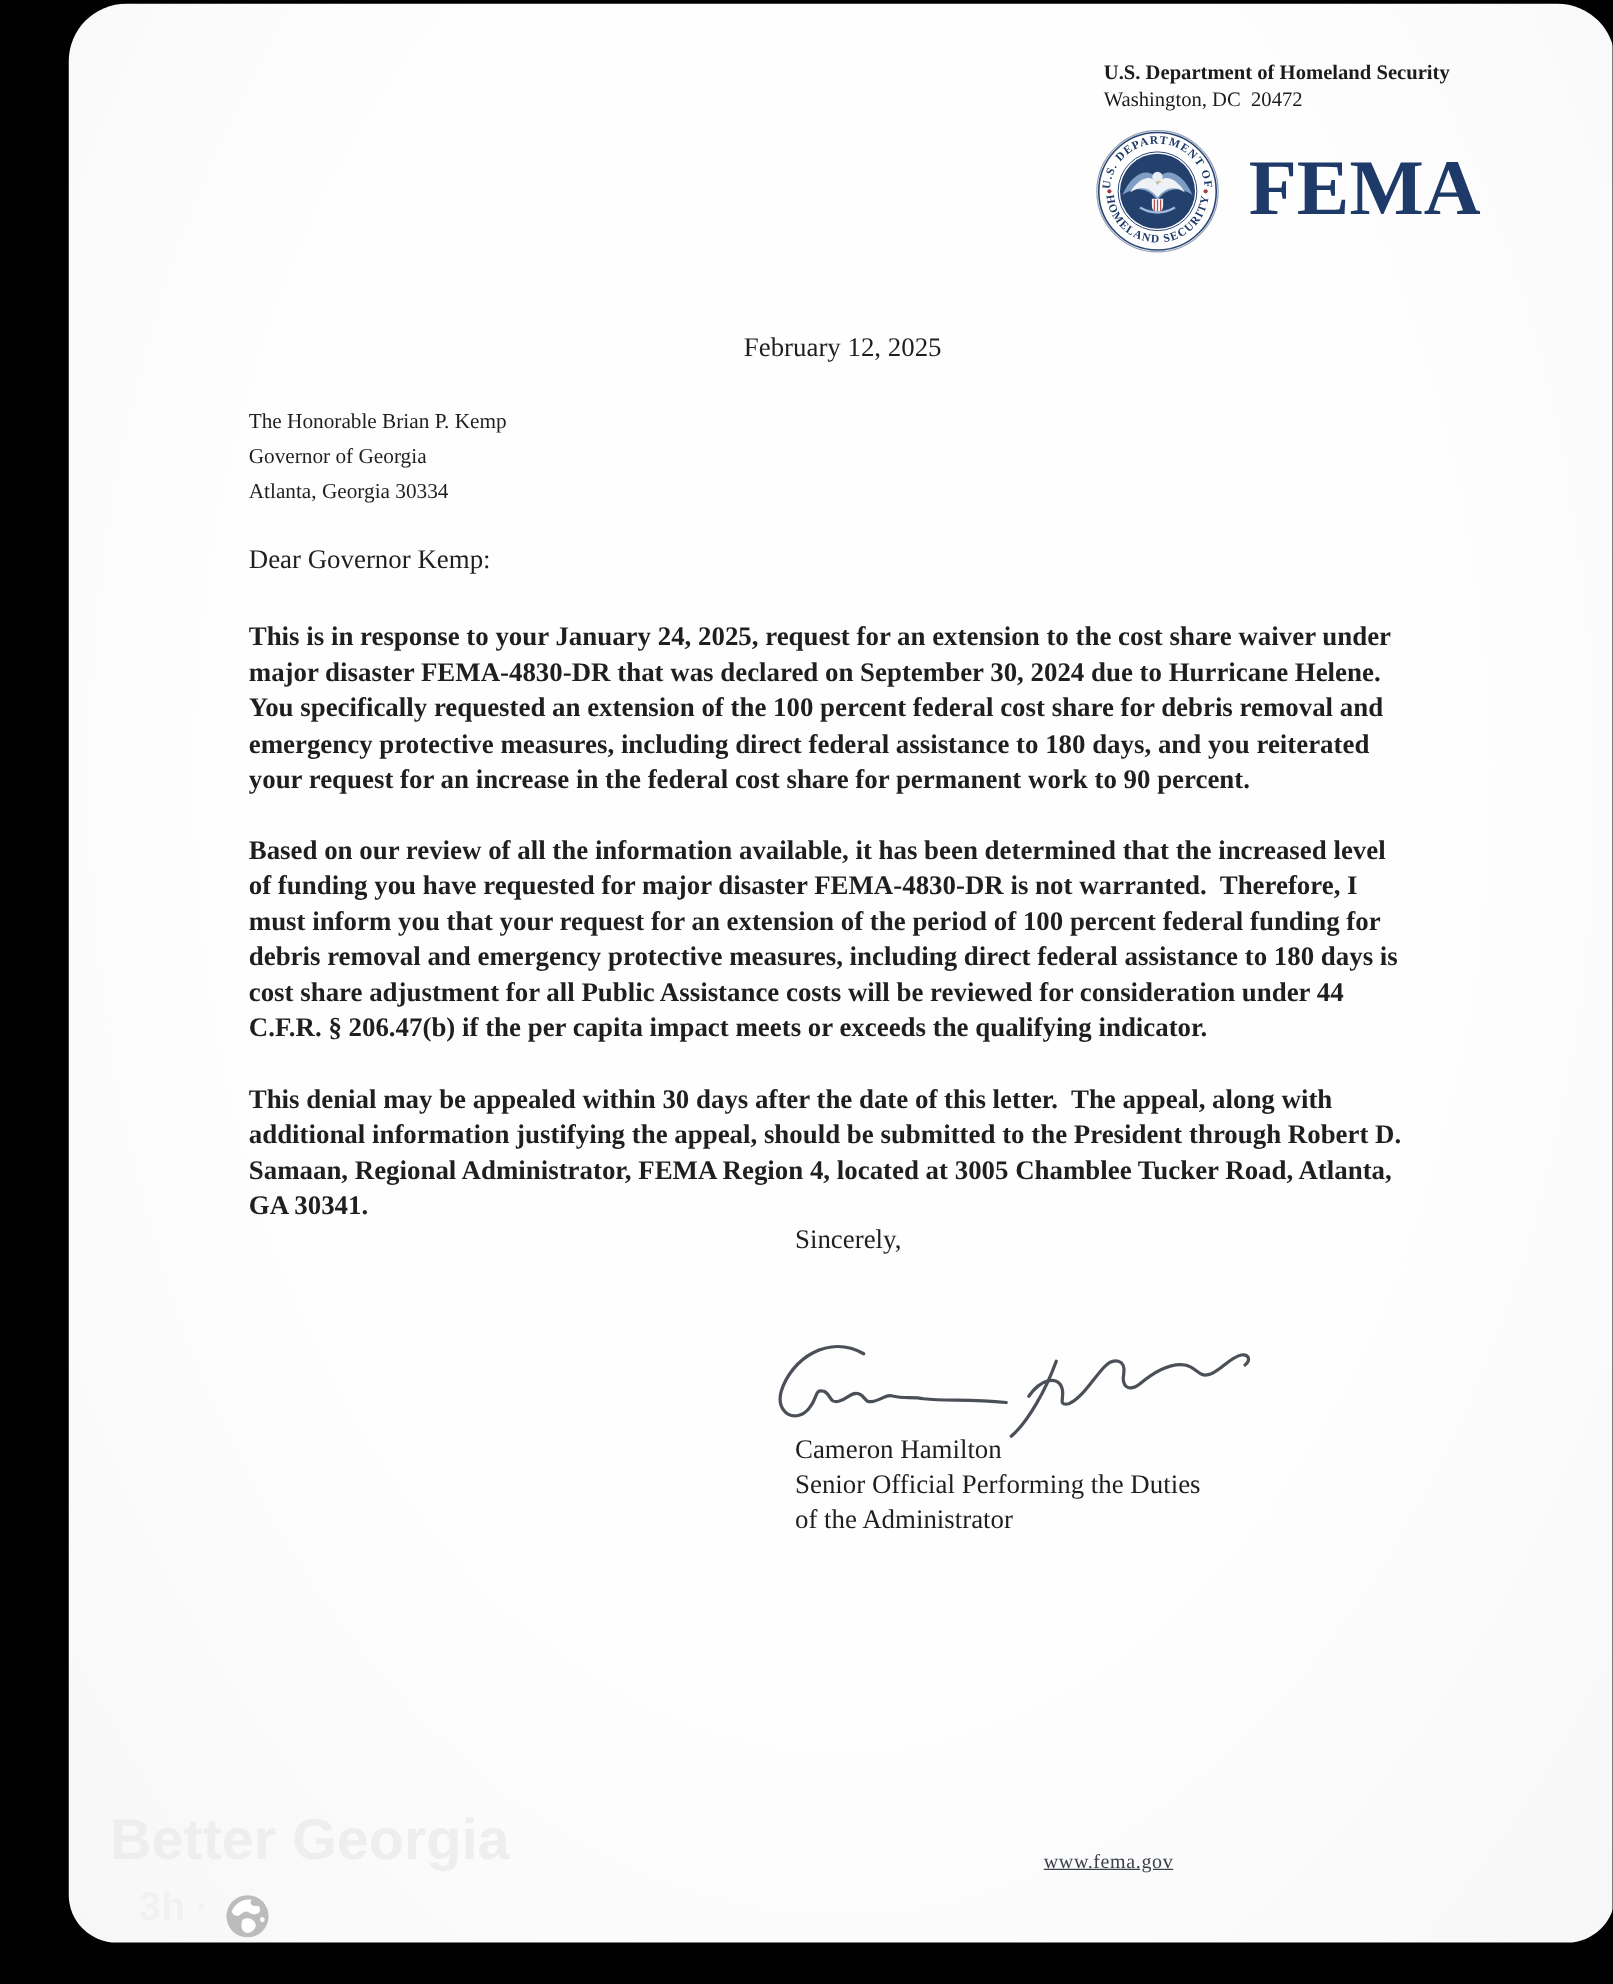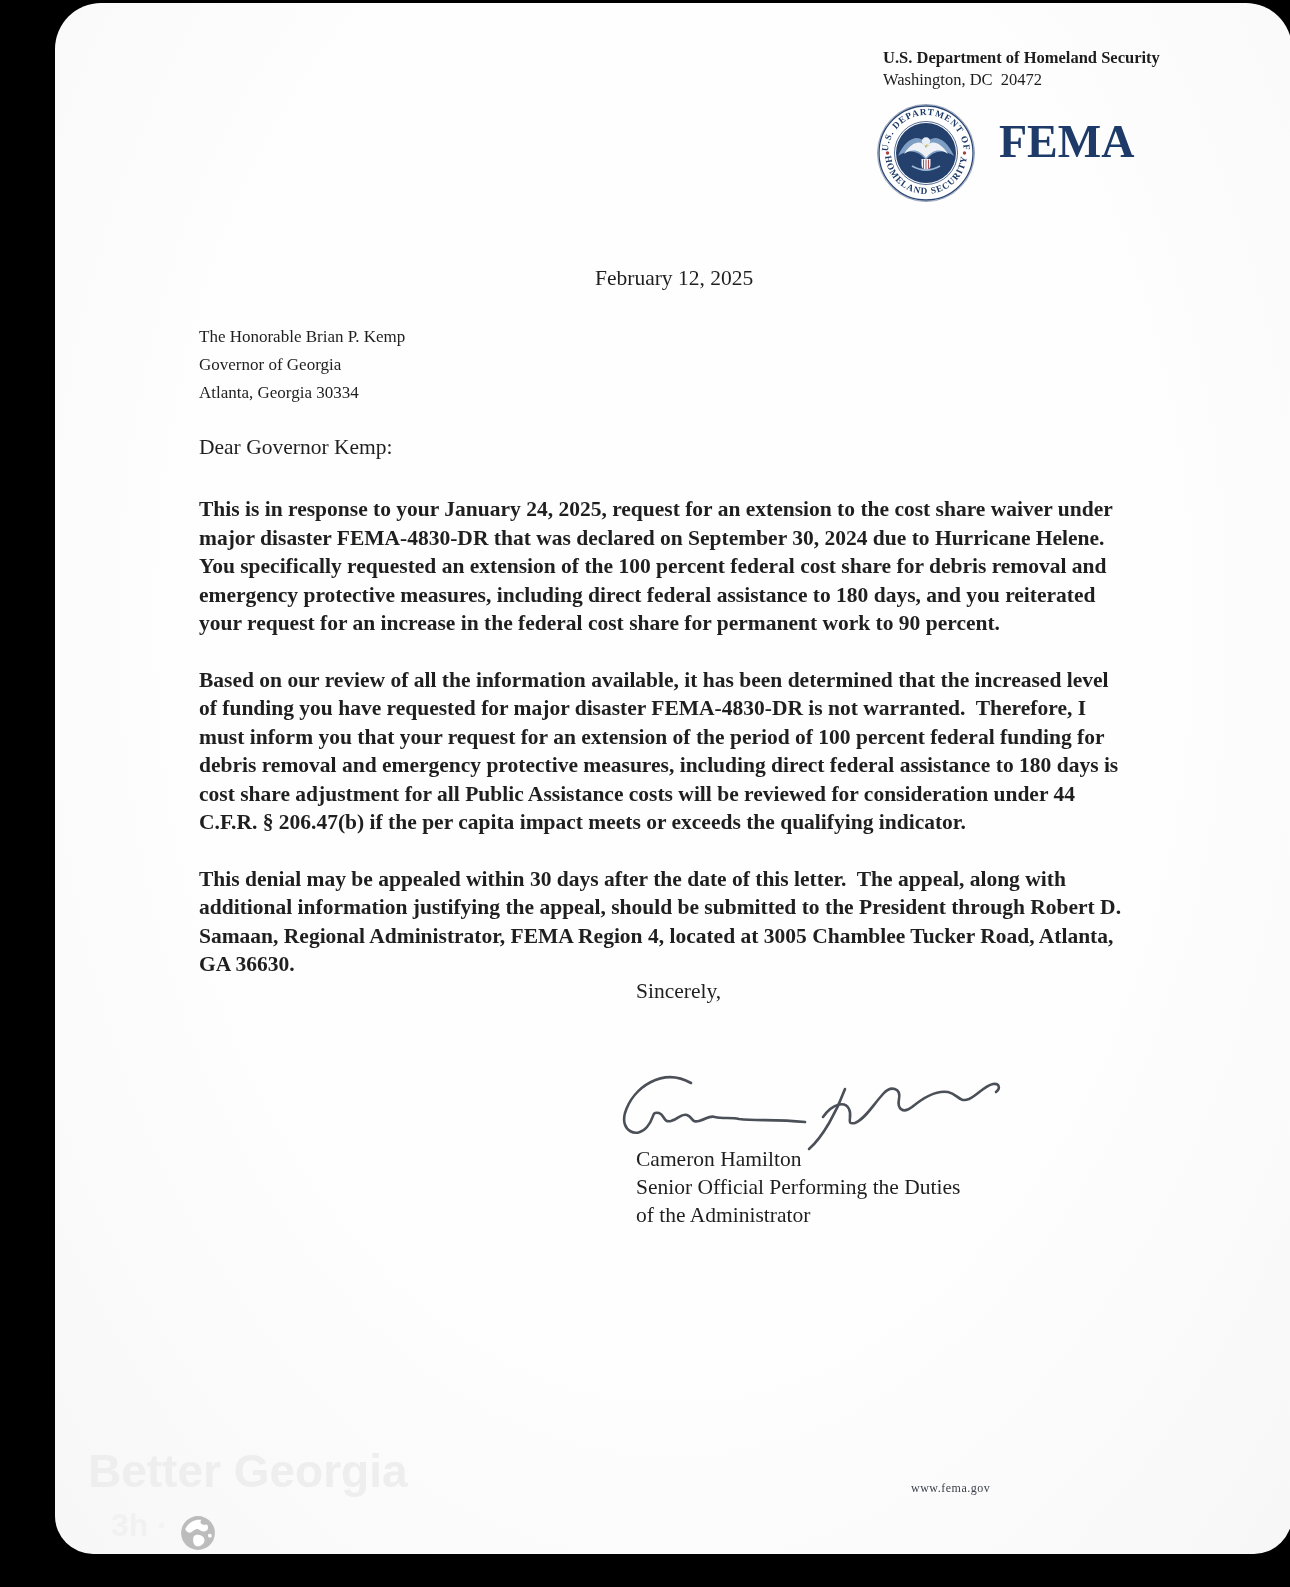--- a/index.html
+++ b/index.html
@@ -8,36 +8,36 @@
   .paper{position:absolute;left:27px;top:3px;width:1237px;height:1551px;
          background:radial-gradient(ellipse at 50% 40%, #fefefe 55%, #f7f7f7 100%);
          border-radius:46px 46px 38px 38px;}
   .abs{position:absolute;}
   .keep{white-space:pre;}
 
   
   .agency{left:828px;top:44px;color:#1c1c1c;font-size:16.5px;line-height:22px;}
   .agency .b{font-weight:bold;}
   .seal{left:821px;top:100px;width:100px;height:100px;}
-  .fema-word{left:944px;top:116px;font-size:46px;font-weight:bold;color:#1e3a68;
+  .fema-word{left:944px;top:116px;font-size:63px;font-weight:bold;color:#1e3a68;
              letter-spacing:0px;line-height:1;}
 
   
   .date{left:540px;top:263px;font-size:21.5px;color:#1f1f1f;}
   .recipient{left:144px;top:320px;font-size:17px;line-height:28px;color:#1f1f1f;}
   .salutation{left:144px;top:432px;font-size:21.5px;color:#1f1f1f;}
   .body{left:144px;top:492px;width:1020px;font-size:21.5px;line-height:28.5px;color:#1f1f1f;font-weight:bold;}
   .body .para{margin:0 0 28px 0;}
   .line{white-space:pre;}
 
   .closing{left:581px;top:976px;font-size:21.5px;color:#1f1f1f;}
   .signature{left:552px;top:1058px;width:420px;height:92px;}
   .signer{left:581px;top:1142px;font-size:21.5px;line-height:28px;color:#1f1f1f;}
 
-  .site{left:856px;top:1478px;font-size:12px;color:#3c414b;letter-spacing:0.5px;}
+  .site{left:780px;top:1478px;font-size:16px;color:#3c414b;letter-spacing:0.5px;text-decoration:underline;}
 
   
   .watermark{left:33px;top:1441px;font-family:"Liberation Sans","DejaVu Sans",sans-serif;
              font-weight:bold;font-size:46px;color:#eeeeee;letter-spacing:0px;}
   .wm-time{left:56px;top:1504px;font-family:"Liberation Sans","DejaVu Sans",sans-serif;
            font-weight:bold;font-size:32px;color:#f1f1f1;}
   .wm-dot{left:102px;top:1504px;font-family:"Liberation Sans","DejaVu Sans",sans-serif;
           font-weight:bold;font-size:32px;color:#f3f3f3;}
   .globe{left:124px;top:1511px;width:38px;height:38px;}
 </style>
@@ -103,21 +103,21 @@
         <div class="line">of funding you have requested for major disaster FEMA-4830-DR is not warranted.  Therefore, I</div>
         <div class="line">must inform you that your request for an extension of the period of 100 percent federal funding for</div>
         <div class="line">debris removal and emergency protective measures, including direct federal assistance to 180 days is</div>
         <div class="line">cost share adjustment for all Public Assistance costs will be reviewed for consideration under 44</div>
         <div class="line">C.F.R. § 206.47(b) if the per capita impact meets or exceeds the qualifying indicator.</div>
       </div>
       <div class="para">
         <div class="line">This denial may be appealed within 30 days after the date of this letter.  The appeal, along with</div>
         <div class="line">additional information justifying the appeal, should be submitted to the President through Robert D.</div>
         <div class="line">Samaan, Regional Administrator, FEMA Region 4, located at 3005 Chamblee Tucker Road, Atlanta,</div>
-        <div class="line">GA 36630.</div>
+        <div class="line">GA 30341.</div>
       </div>
     </div>
 
     <div class="abs closing keep">Sincerely,</div>
 
     <svg class="abs signature" viewBox="0 0 420 92">
       <g fill="none" stroke="#4b5058" stroke-width="2.6" stroke-linecap="round">
         <path d="M84,22 C56,6 26,26 18,52 C13,70 30,78 40,66 C48,57 44,50 52,52 C58,54 56,62 64,60 C72,58 74,52 80,54 C86,56 84,62 92,60 C100,58 102,54 108,56 C116,58 124,56 132,58 C150,60 168,58 198,61"></path>
         <path d="M238,28 C230,50 216,76 202,88"></path>
         <path d="M216,56 C226,42 238,40 242,48 C246,56 238,64 248,62 C258,58 266,44 276,33 C284,24 294,27 292,38 C290,48 296,53 305,46 C317,36 329,29 341,31 C351,33 352,42 362,38 C371,34 377,25 386,23 C392,22 394,27 389,31"></path>

